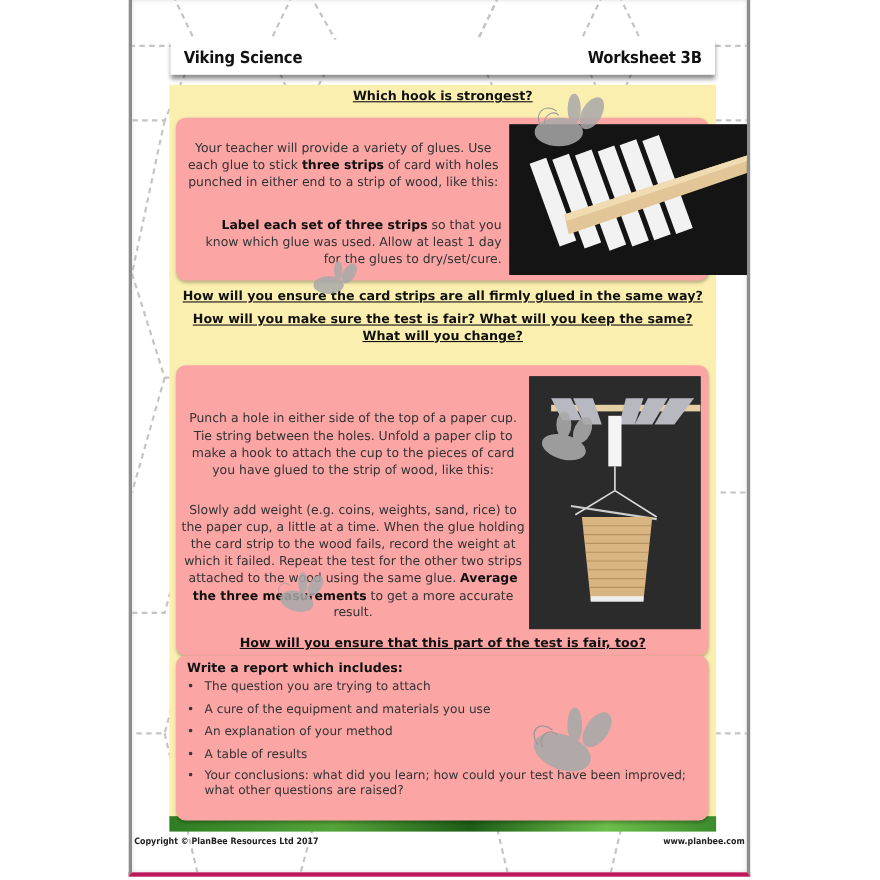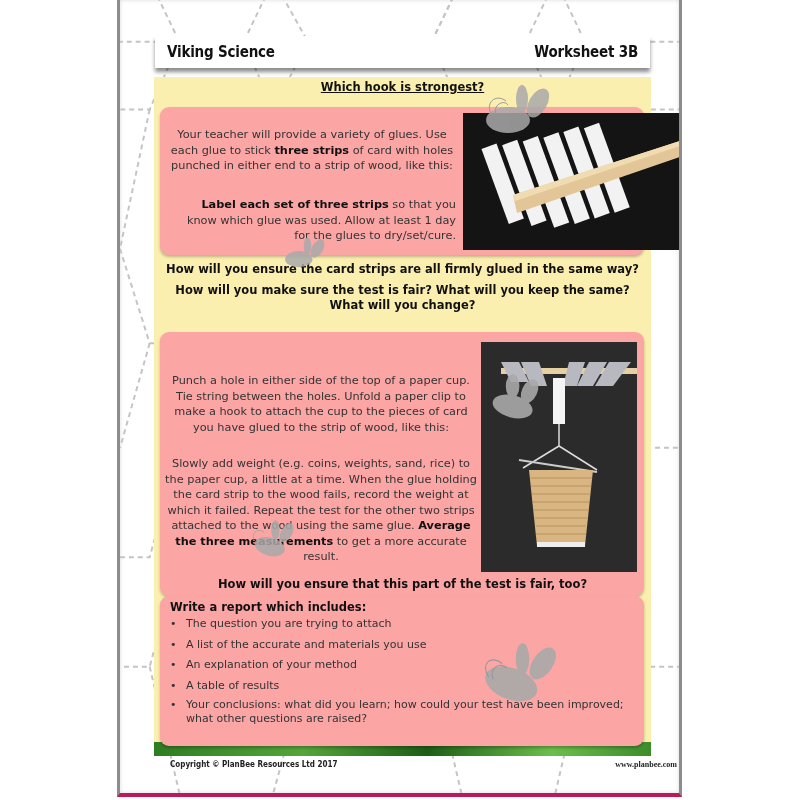--- a/index.html
+++ b/index.html
@@ -7,38 +7,38 @@
   .page { position:absolute; left:117px; top:0; width:565px; height:797px; background:#ffffff;
           border-left:3px solid #8c8c8c; border-right:3px solid #8c8c8c; border-bottom:4px solid #be185d;
           box-shadow: inset 0 0 4px rgba(0,0,0,0.15); box-sizing:border-box; overflow:hidden; }
   .hexbg { position:absolute; left:0; top:0; width:100%; height:100%; pointer-events:none; }
   .header { position:absolute; left:35px; top:36px; width:495px; height:32px; background:#ffffff;
             box-shadow: 0 4px 4px rgba(0,0,0,0.45); display:flex; align-items:center; justify-content:space-between; padding:0 12px; box-sizing:border-box; }
   .header span { font-family:"DejaVu Sans Condensed","DejaVu Sans", sans-serif; font-weight:bold; font-size:15px; color:#111; letter-spacing:-0.2px; }
   .yellow { position:absolute; left:34px; top:77px; width:497px; height:676px; background:#fbefb0; }
   .green { position:absolute; left:34px; top:742px; width:497px; height:14px;
            background:linear-gradient(90deg,#2f7d23 0%,#55a53a 30%,#1d5e17 55%,#6cbf4b 80%,#3c8c2c 100%); }
-  .h-q { position:absolute; left:34px; width:497px; text-align:center; font-weight:bold; font-size:11.5px; color:#111; line-height:15px; }
+  .h-q { position:absolute; left:34px; width:497px; text-align:center; font-weight:bold; font-size:11.5px; color:#111; line-height:15px;text-decoration:underline; }
   .h-title { top:80px; text-decoration:underline; }
   .card { position:absolute; background:#fca5a5; border-radius:9px; box-shadow:0 2px 3px rgba(0,0,0,0.25); }
   .card1 { left:40px; top:107px; width:484px; height:148px; }
   .card2 { left:40px; top:332px; width:484px; height:264px; }
   .card3 { left:40px; top:596px; width:484px; height:150px; }
   .ctext { position:absolute; text-align:center; font-size:11.3px; line-height:15.5px; color:#333; }
   .ctext b { color:#111; }
   .photo { position:absolute; background:#1c1c1c; overflow:hidden; }
   .photo1 { left:303px; top:6px; width:217px; height:137px; background:#161616; }
   .photo2 { left:321px; top:10px; width:156px; height:230px; background:#2a2a2a; }
   .report-title { position:absolute; left:10px; top:4px; font-weight:bold; font-size:11.5px; color:#111; }
   .report-list { position:absolute; left:8px; top:20px; margin:0; padding:0; list-style:none; }
   .report-list li { font-size:11px; color:#333; line-height:15px; margin-bottom:5.5px; padding-left:18px; position:relative; width:440px; }
   .report-list li::before { content:"•"; position:absolute; left:2px; top:0; color:#333; }
-  .footer-l, .footer-r { position:absolute; top:760px; font-family:"DejaVu Sans Condensed","DejaVu Sans", sans-serif; font-weight:bold; font-size:8px; color:#222;margin-left:48px; }
+  .footer-l, .footer-r { position:absolute; top:760px; font-family:"DejaVu Sans Condensed","DejaVu Sans", sans-serif; font-weight:bold; font-size:8px; color:#222; }
   .footer-l { left:2px; }
-  .footer-r { right:2px;font-family:Liberation Serif, serif; }
+  .footer-r { right:2px; }
   .bee { position:absolute; }
 </style>
 </head>
 <body>
 
 <div class="page">
 
   <svg class="hexbg" viewBox="0 0 565 797" preserveAspectRatio="none">
     <g stroke="#c4c4c4" stroke-width="2" stroke-dasharray="5,4" fill="none">
       <polyline points="30,-20 60,42 0,42"></polyline>
@@ -166,21 +166,21 @@
       </svg>
     </div>
   </div>
 
   <div class="h-q" style="top:577px;">How will you ensure that this part of the test is fair, too?</div>
 
   <div class="card card3">
     <div class="report-title">Write a report which includes:</div>
     <ul class="report-list">
       <li>The question you are trying to attach</li>
-      <li>A list of the accurate and materials you use</li>
+      <li>A cure of the equipment and materials you use</li>
       <li>An explanation of your method</li>
       <li>A table of results</li>
       <li style="line-height:14px;">Your conclusions: what did you learn; how could your test have been improved; what other questions are raised?</li>
     </ul>
   </div>
 
   <svg class="bee" style="left:358px; top:85px;" width="80" height="60" viewBox="0 0 80 60">
     <g fill="#a9a9a9" opacity="0.85">
       <ellipse cx="30" cy="35" rx="22" ry="13"></ellipse>
       <ellipse cx="44" cy="14" rx="6" ry="14"></ellipse>

